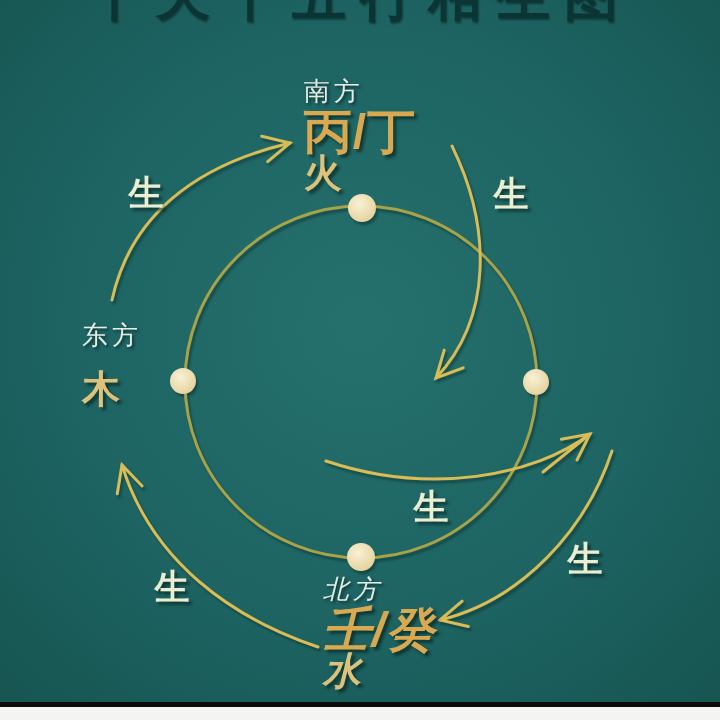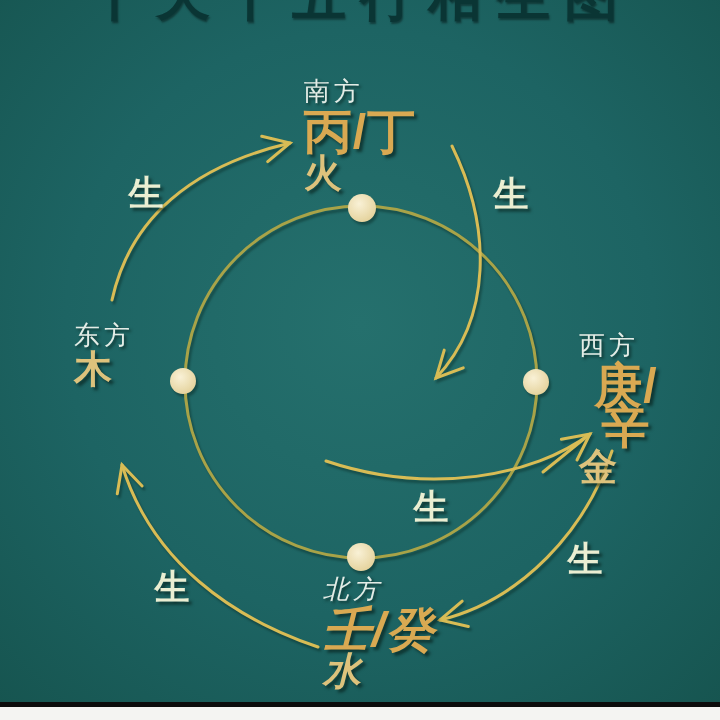--- a/index.html
+++ b/index.html
@@ -37,21 +37,21 @@
     font-size:48px;font-weight:bold;color:#d9a952;letter-spacing:1px;
     text-shadow:3px 3px 3px rgba(5,25,20,0.6);
     line-height:40px;margin-top:8px;
   }
   .node .elem{
     font-size:38px;font-weight:bold;color:#ddc27c;
     text-shadow:3px 3px 3px rgba(5,25,20,0.6);
     line-height:38px;margin-top:2px;
   }
   .node-south{left:360px;top:78px;}
-  .node-east{left:104px;top:322px;}
+  .node-east{left:112px;top:322px;gap:20px;}
   .node-west{left:626px;top:332px;}
   .node-center{left:358px;top:330px;}
   .node-north{left:379px;top:576px;font-style:italic;}
   .gen{
     position:absolute;
     transform:translate(-50%,-50%);
     font-size:35px;font-weight:bold;color:#eaeed2;
     text-shadow:3px 3px 3px rgba(5,25,20,0.6);
   }
   .gen-1{left:146px;top:193px;}
@@ -107,25 +107,20 @@
     <div class="stems">丙/丁</div>
     <div class="elem">火</div>
   </div>
 
   <div class="node node-east">
     <div class="dir">东方</div>
     <div class="elem">木</div>
   </div>
 
 
-  <div class="node node-west">
-    <div class="dir">西方</div>
-    <div class="stems">庚/辛</div>
-    <div class="elem">金</div>
-  </div>
 
   <div class="node node-north">
     <div class="dir">北方</div>
     <div class="stems">壬/癸</div>
     <div class="elem">水</div>
   </div>
 
   <div class="gen gen-1">生</div>
   <div class="gen gen-2">生</div>
   <div class="gen gen-3">生</div>

